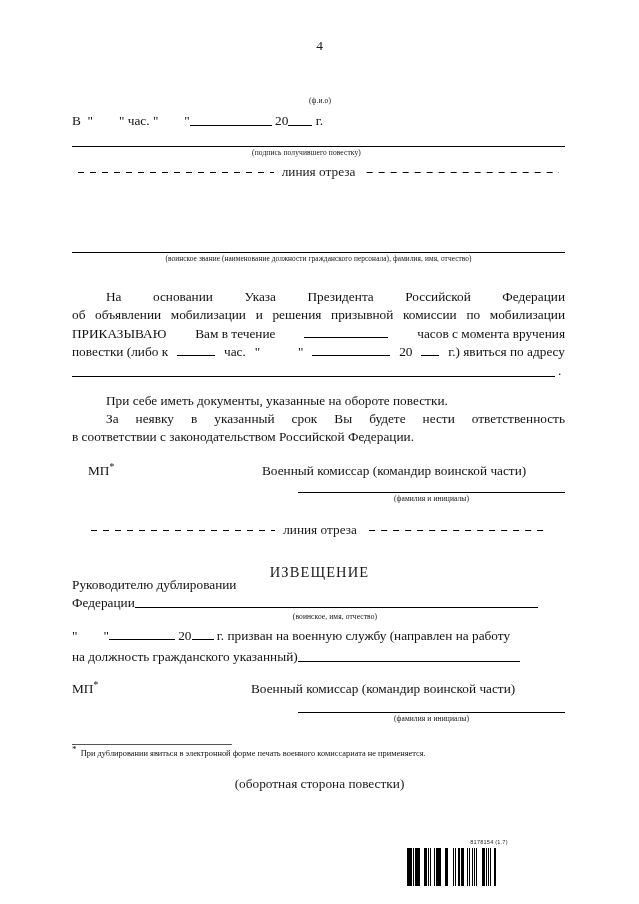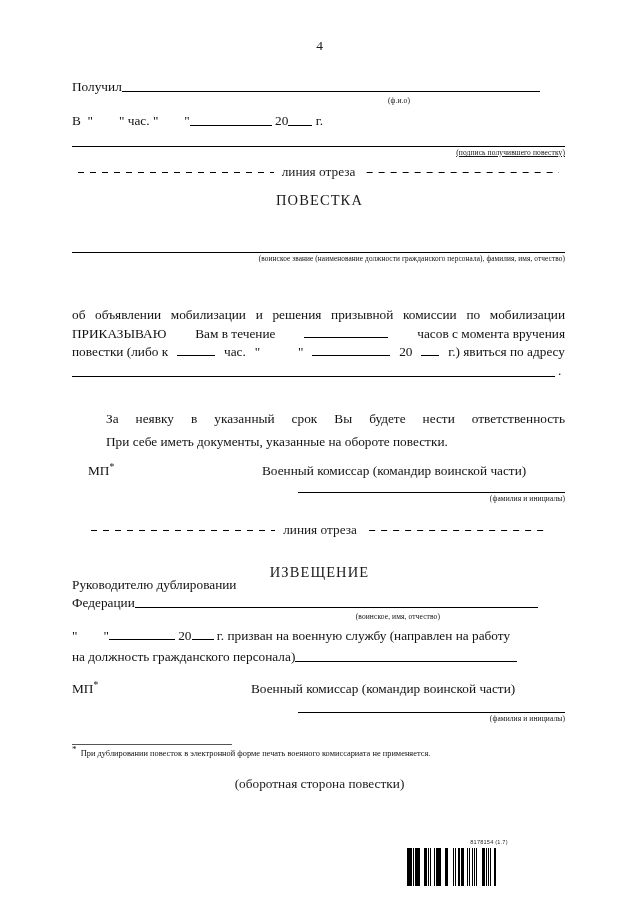--- a/index.html
+++ b/index.html
@@ -20,21 +20,21 @@
     left: 0; top: 0;
     width: 639px;
     height: 904px;
     background: #fff;
   }
   
   .abs { position: absolute; }
   .row { position: absolute; left: 72px; width: 493px; }
   .cap {
     font-size: 7.5px;
-    text-align: right;
+    text-align: center;
     letter-spacing: 0.1px;
     color: #111;
     font-family: "Liberation Serif", "DejaVu Serif", serif;
   }
   .rule {
     position: absolute;
     height: 0;
     border-top: 1.1px solid #000;
   }
   .thinrule {
@@ -93,21 +93,21 @@
     display: inline-block;
     border-bottom: 1.05px solid #000;
     vertical-align: baseline;
     height: 0.95em;
     margin-bottom: -1px;
   }
   .just {
     text-align: justify;
     text-align-last: justify;
   }
-  .indent { text-indent: 34px; margin-top: 41px; }
+  .indent { text-indent: 34px; }
   sup.ast {
     font-size: 0.72em;
     vertical-align: super;
     line-height: 0;
   }
   .footnote {
     position: absolute;
     left: 72px;
     width: 493px;
     font-size: 8.4px;
@@ -150,44 +150,41 @@
   }
   .barcode-bars i.w { background: #fff; }
 </style>
 </head>
 <body>
 
 <div class="page">
 
   <div class="pagenum">4</div>
 
-  <div class="row body-txt" style="top:78px;">
-    <span>Получил</span><span class="blank" style="width:418px;"></span>
-  </div>
   <div class="cap" style="position:absolute; left:230px; top:96px; width:180px;">(ф.и.о)</div>
 
   <div class="row body-txt" style="top:112px;">
     <span>В</span>&nbsp;&nbsp;<span>"</span><span style="display:inline-block;width:26px;"></span><span>"</span>&nbsp;<span>час.</span>&nbsp;<span>"</span><span style="display:inline-block;width:26px;"></span><span>"</span><span class="blank" style="width:82px;"></span>&nbsp;<span>20</span><span class="blank" style="width:24px;"></span>&nbsp;<span>г.</span>
   </div>
 
   <div class="rule" style="left:72px; top:146px; width:493px;"></div>
-  <div class="cap" style="position:absolute; left:72px; top:148px; width:493px;text-decoration:underline;">(подпись получившего повестку)</div>
+  <div class="cap" style="position:absolute; left:60px; top:148px; width:493px;">(подпись получившего повестку)</div>
 
   <div class="cutline" style="top:164px;">
     <span class="dashes"></span>
     <span class="label">линия отреза</span>
     <span class="dashes rightd"></span>
   </div>
 
-  <div class="doc-title" style="top:192px;">ПОВЕСТКА</div>
 
 
   <div class="rule" style="left:72px; top:252px; width:493px;"></div>
   <div class="cap" style="position:absolute; left:72px; top:254px; width:493px; font-size:7.3px;">(воинское звание (наименование должности гражданского персонала), фамилия, имя, отчество)</div>
 
+  <div class="row body-txt just" style="top:288px; width:493px; text-indent:34px;">На основании Указа Президента Российской Федерации</div>
   <div class="row body-txt" style="top:324px; width:493px; display:flex; align-items:baseline; justify-content:space-between;">
     <span>ПРИКАЗЫВАЮ</span>
     <span>Вам в течение</span>
     <span class="blank" style="width:84px;"></span>
     <span>часов с момента вручения</span>
   </div>
 
   <div class="row body-txt just" style="top:306px; width:493px;">об объявлении мобилизации и решения призывной комиссии по мобилизации</div>
 
   <div class="row body-txt" style="top:342px; width:493px; display:flex; align-items:baseline; justify-content:space-between;">
@@ -201,20 +198,21 @@
     <span>20</span>
     <span class="blank" style="width:18px;"></span>
     <span>г.) явиться по адресу</span>
   </div>
 
   <div class="rule" style="left:72px; top:376px; width:483px;"></div>
   <div class="abs body-txt" style="left:558px; top:362px;">.</div>
 
   <div class="row body-txt indent" style="top:392px;">При себе иметь документы, указанные на обороте повестки.</div>
   <div class="row body-txt just" style="top:410px; width:493px; text-indent:34px;">За неявку в указанный срок Вы будете нести ответственность</div>
+  <div class="row body-txt" style="top:428px;">в соответствии с законодательством Российской Федерации.</div>
 
   <div class="abs body-txt" style="left:88px; top:462px;"><span>МП</span><sup class="ast">*</sup></div>
   <div class="abs body-txt" style="left:262px; top:462px;">Военный комиссар (командир воинской части)</div>
 
   <div class="rule" style="left:298px; top:492px; width:267px;"></div>
   <div class="cap" style="position:absolute; left:298px; top:494px; width:267px;">(фамилия и инициалы)</div>
 
   <div class="cutline" style="top:522px; left:85px; width:470px;">
     <span class="dashes"></span>
     <span class="label">линия отреза</span>
@@ -236,32 +234,32 @@
     <span>"</span>
     <span class="blank" style="width:66px;"></span>
     <span>&nbsp;</span>
     <span>20</span>
     <span class="blank" style="width:22px;"></span>
     <span>&nbsp;</span>
     <span>г. призван на военную службу (направлен на работу</span>
   </div>
 
   <div class="row body-txt" style="top:648px;">
-    <span>на должность гражданского персонала)</span><span class="blank" style="width:222px;"></span>
+    <span>на должность гражданского указанный)</span><span class="blank" style="width:222px;"></span>
   </div>
 
   <div class="abs body-txt" style="left:72px; top:680px;"><span>МП</span><sup class="ast">*</sup></div>
   <div class="abs body-txt" style="left:251px; top:680px;">Военный комиссар (командир воинской части)</div>
 
   <div class="rule" style="left:298px; top:712px; width:267px;"></div>
   <div class="cap" style="position:absolute; left:298px; top:714px; width:267px;">(фамилия и инициалы)</div>
 
   <div class="thinrule" style="left:72px; top:744px; width:160px;"></div>
   <div class="footnote" style="top:748px;">
-    <span class="fn-mark">*</span>&nbsp;&nbsp;<span>При дублировании повесток в электронной форме печать военного комиссариата не применяется.</span>
+    <span class="fn-mark">*</span>&nbsp;&nbsp;<span>При дублировании явиться в электронной форме печать военного комиссариата не применяется.</span>
   </div>
 
   <div class="doc-title" style="top:776px; font-size:13.3px; letter-spacing:0;">(оборотная сторона повестки)</div>
 
   <div class="barcode-wrap">
     <div class="barcode-num">8178154 (1.7)</div>
     <div class="barcode-bars" id="barcode-bars">
         <i style="width: 1.86px; flex: 0 0 auto;"></i>
         <i class="w" style="width: 0.62px; flex: 0 0 auto;"></i>
         <i style="width: 1.24px; flex: 0 0 auto;"></i>

